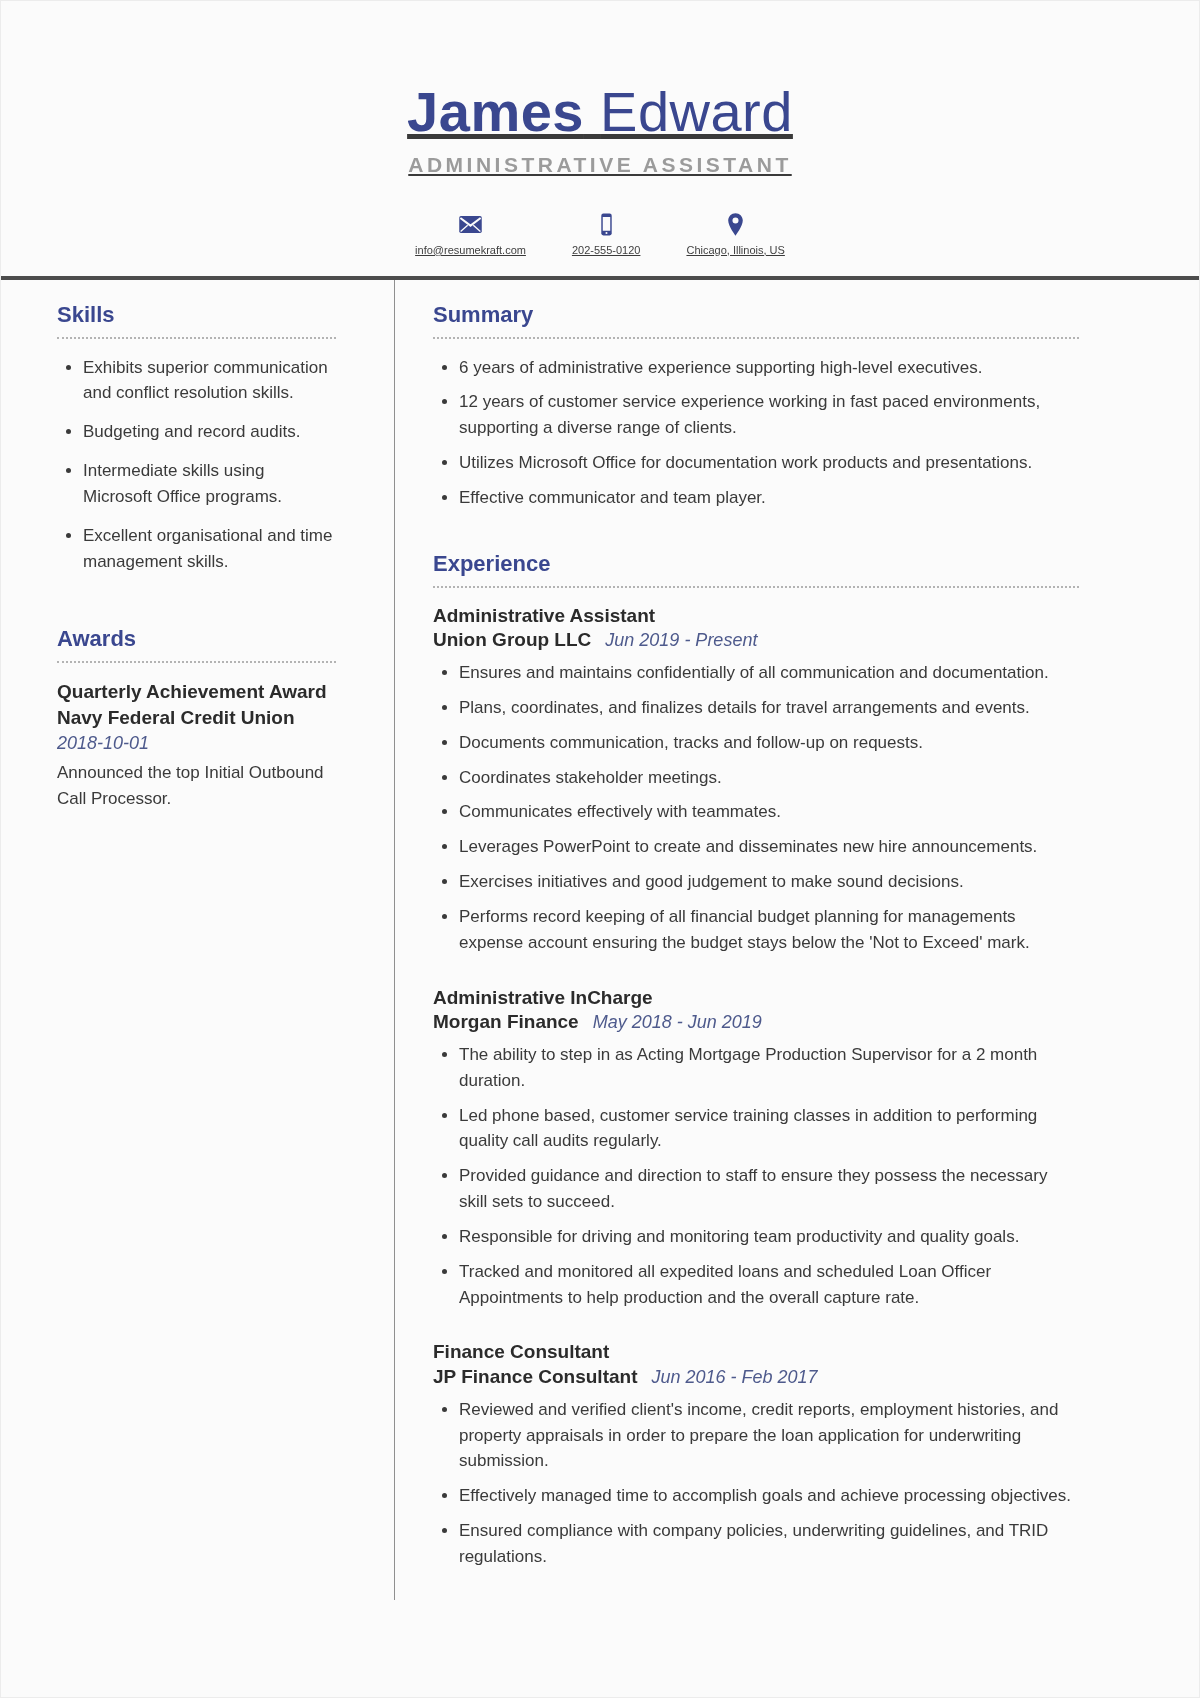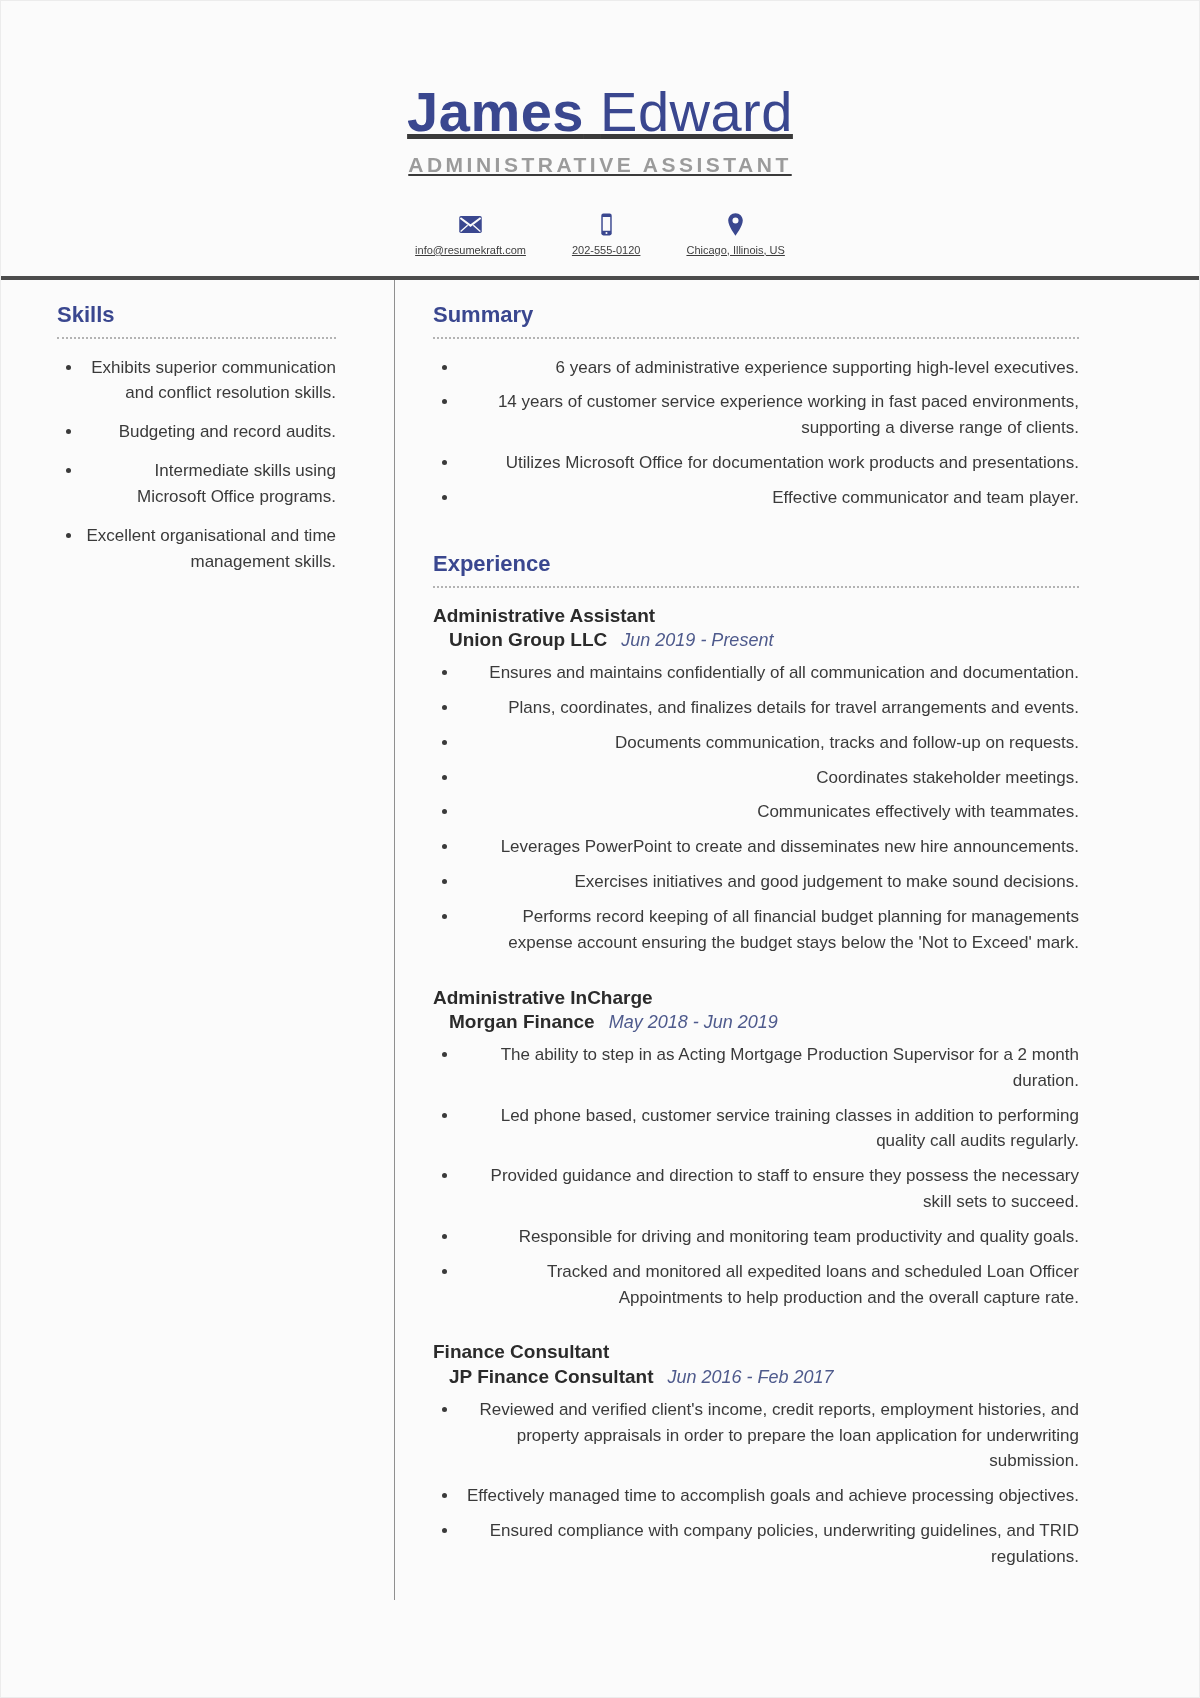--- a/index.html
+++ b/index.html
@@ -52,33 +52,33 @@
     width:394px;flex:0 0 394px;
     padding:22px 58px 0 56px;
     border-right:1px solid var(--divider);
   }
   .right{flex:1;padding:22px 120px 0 38px;}
   section h2{
     font-size:22px;color:var(--accent);font-weight:700;
     padding-bottom:9px;margin-bottom:16px;
     border-bottom:2px dotted var(--dotted);
   }
-  ul{list-style:disc;padding-left:26px;text-align:right;}
+  ul{list-style:disc;padding-left:26px;}
   li{font-size:17px;line-height:1.52;margin-bottom:9px;}
   .left li{margin-bottom:13px;}
   
   .awards{margin-top:52px;}
   .award-title,.award-org{font-size:19px;font-weight:700;color:var(--heading-dark);line-height:1.35;}
   .award-date{font-size:18px;font-style:italic;color:var(--date);line-height:1.4;margin-bottom:4px;}
   .award-desc{font-size:17px;line-height:1.55;}
   
   .experience{margin-top:40px;}
   .job{margin-bottom:30px;}
   .job-title{font-size:19px;font-weight:700;color:var(--heading-dark);line-height:1.3;}
-  .job-company-line{line-height:1.3;margin-bottom:7px;margin-left:16px;}
+  .job-company-line{line-height:1.3;margin-bottom:7px;}
   .job-company{font-size:19px;font-weight:700;color:var(--heading-dark);}
   .job-dates{font-size:18px;font-style:italic;color:var(--date);margin-left:14px;}
 </style>
 </head>
 <body>
 
 <div class="page">
 
   <header class="header">
     <h1 class="name"><span class="first">James</span> <span class="last">Edward</span></h1>
@@ -129,30 +129,37 @@
 
             <li>Budgeting and record audits.</li>
 
             <li>Intermediate skills using Microsoft Office programs.</li>
 
             <li>Excellent organisational and time management skills.</li>
 
         </ul>
       </section>
 
+      <section class="awards">
+        <h2>Awards</h2>
+        <div class="award-title">Quarterly Achievement Award</div>
+        <div class="award-org">Navy Federal Credit Union</div>
+        <div class="award-date">2018-10-01</div>
+        <p class="award-desc">Announced the top Initial Outbound Call Processor.</p>
+      </section>
     </aside>
 
     <main class="right">
       <section class="summary">
         <h2>Summary</h2>
         <ul>
 
             <li>6 years of administrative experience supporting high-level executives.</li>
 
-            <li>14 years of customer service experience working in fast paced environments, supporting a diverse range of clients.</li>
+            <li>12 years of customer service experience working in fast paced environments, supporting a diverse range of clients.</li>
 
             <li>Utilizes Microsoft Office for documentation work products and presentations.</li>
 
             <li>Effective communicator and team player.</li>
 
         </ul>
       </section>
 
       <section class="experience">
         <h2>Experience</h2>

